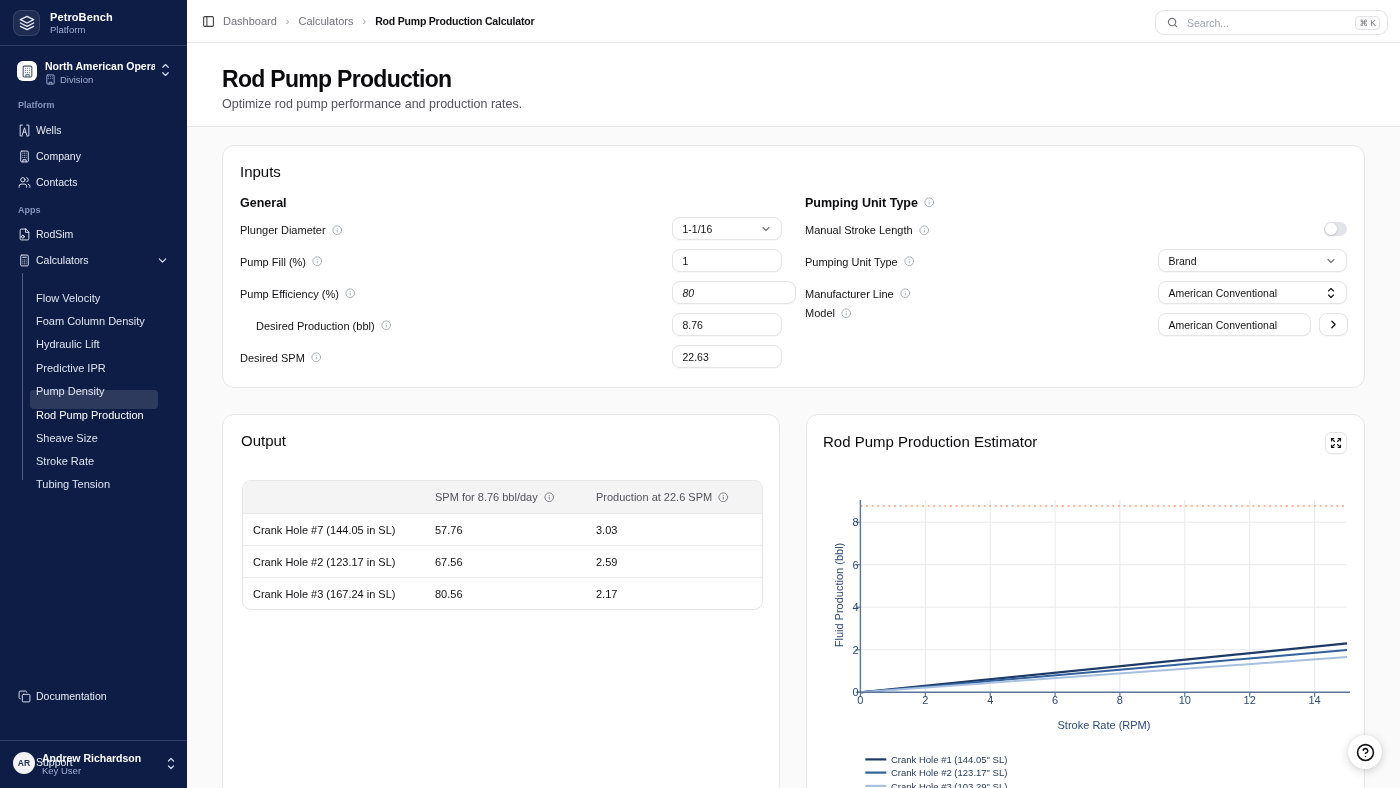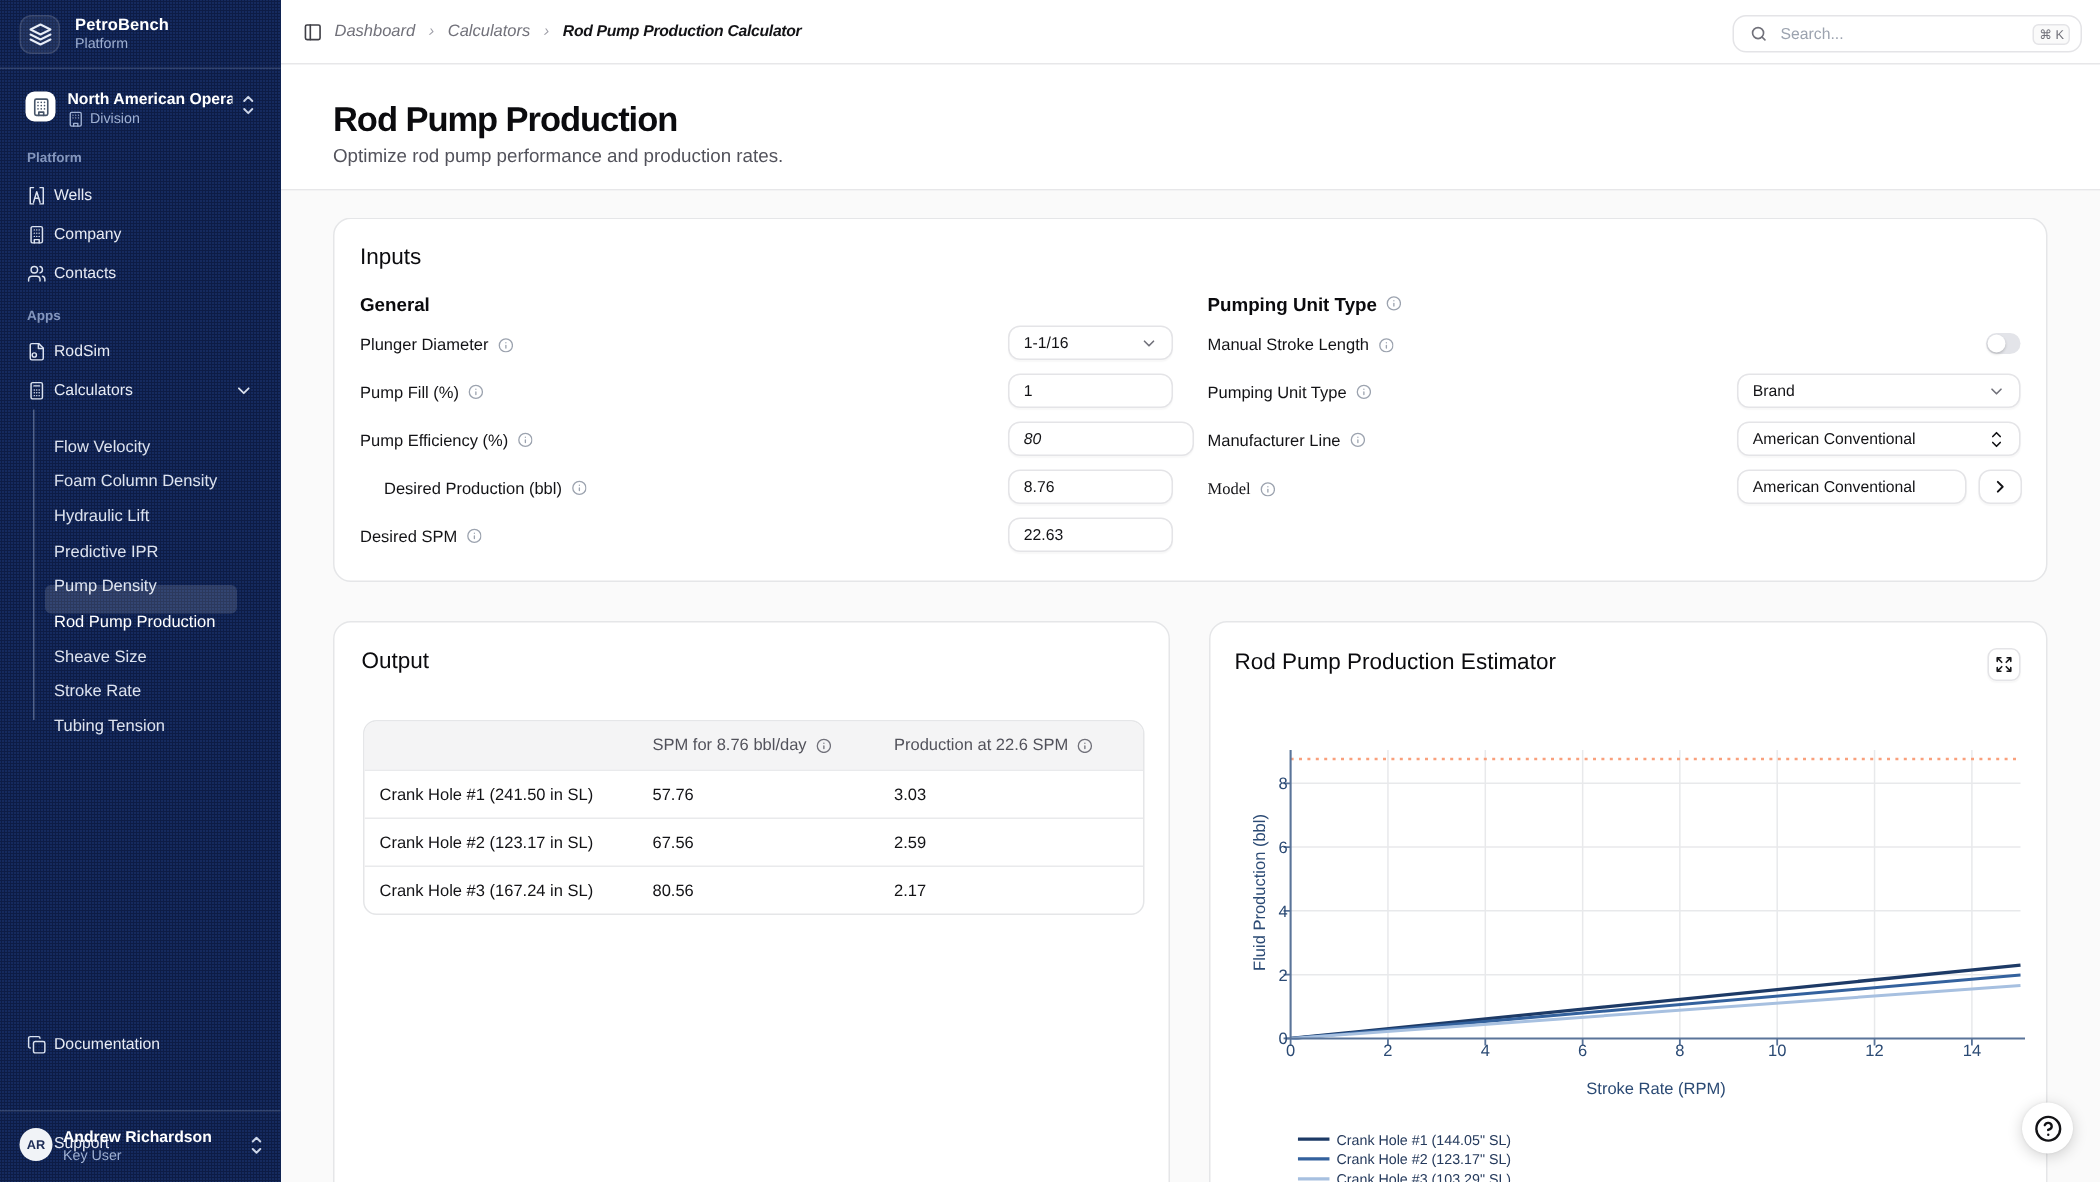--- a/index.html
+++ b/index.html
@@ -27,21 +27,21 @@
 .subitem { position:absolute; left:36px; font-size:11px; color:#dde3ef; line-height:17px;margin-top:16px; }
 .subsel { position:absolute; left:30px; width:128px; height:19px; background:rgba(255,255,255,0.13); border-radius:4px; }
 #treeline { position:absolute; left:22px; top:273px; width:1px; height:207px; background:rgba(160,175,205,0.45); }
 #sidediv { position:absolute; left:0; top:740px; width:187px; border-top:1px solid rgba(148,163,196,0.25); }
 #avatar { position:absolute; left:13px; top:752px; width:22px; height:22px; border-radius:50%; background:#f1f3f7; color:#1d2c55; font-size:8.5px; font-weight:bold; display:flex; align-items:center; justify-content:center; }
 #user .t1 { position:absolute; left:42px; top:752px; font-size:10.5px; font-weight:bold; color:#fff; }
 #user .t2 { position:absolute; left:42px; top:765px; font-size:9.5px; color:#9fb0d2; }
 
 
 #topbar { position:fixed; left:187px; top:0; width:1213px; height:43px; background:#fff; border-bottom:1px solid #e7e7e9; z-index:4; }
-#crumbs { position:absolute; left:15px; top:0; height:42px; display:flex; align-items:center; font-size:11px; color:#71717a;font-style:italic; }
+#crumbs { position:absolute; left:15px; top:0; height:42px; display:flex; align-items:center; font-size:11px; color:#71717a; }
 #crumbs .sep { margin:0 9px; color:#a1a1aa; }
 #crumbs .cur { color:#131316; font-weight:bold; font-size:10.5px; letter-spacing:-0.2px; }
 #searchbox { position:absolute; left:968px; top:10px; width:233px; height:25px; border:1px solid #e4e4e7; border-radius:9px; background:#fff; display:flex; align-items:center; }
 #searchbox .ph { color:#9ca3af; font-size:10.5px; margin-left:9px; }
 #searchbox .kbd { position:absolute; right:7px; top:5px; padding:1px 3px; font-size:8.5px; color:#71717a; background:#fafafa; border:1px solid #e4e4e7; border-radius:4px; }
 
 
 #pagehead { position:fixed; left:187px; top:43px; width:1213px; height:84px; background:#fff; border-bottom:1px solid #e7e7e9; z-index:3; }
 #pagehead h1 { position:absolute; left:35px; top:23px; font-size:23px; font-weight:bold; color:#0b0b0e; letter-spacing:-0.7px; }
 #pagehead .sub { position:absolute; left:35px; top:97px; font-size:12.5px; color:#52525b; }
@@ -304,21 +304,21 @@
         <path d="M12 16v-4"></path>
         <path d="M12 8h.01"></path>
       </svg></div>
   <div class="ibox" style="left:935px; top:135px; width:189px;">American Conventional
     <svg class="chev" width="12" height="14" viewBox="0 0 24 28" fill="none" stroke="#131316" stroke-width="2.2" stroke-linecap="round" stroke-linejoin="round">
         <path d="M7 10l5-5 5 5"></path>
         <path d="M7 18l5 5 5-5"></path>
       </svg>
   </div>
 
-  <div class="flabel" style="left:582px; top:172px;font-family:Liberation Serif, serif;">Model <svg class="infoi" width="10.5" height="10.5" viewBox="0 0 24 24" fill="none" stroke="#9ca3af" stroke-width="2" stroke-linecap="round">
+  <div class="flabel" style="left:582px; top:159px;">Model <svg class="infoi" width="10.5" height="10.5" viewBox="0 0 24 24" fill="none" stroke="#9ca3af" stroke-width="2" stroke-linecap="round">
         <circle cx="12" cy="12" r="10"></circle>
         <path d="M12 16v-4"></path>
         <path d="M12 8h.01"></path>
       </svg></div>
   <div class="ibox" style="left:935px; top:167px; width:153px;">American Conventional</div>
   <div class="navbtn" style="left:1096px; top:167px; width:29px; height:23px;">
     <svg width="13" height="13" viewBox="0 0 24 24" fill="none" stroke="#131316" stroke-width="2.4" stroke-linecap="round" stroke-linejoin="round">
         <path d="M9 18l6-6-6-6"></path>
       </svg>
   </div>
@@ -334,21 +334,21 @@
             <path d="M12 16v-4"></path>
             <path d="M12 8h.01"></path>
           </svg></div>
       <div class="c3">Production at 22.6 SPM <svg width="10.5" height="10.5" viewBox="0 0 24 24" fill="none" stroke="#71717a" stroke-width="2" stroke-linecap="round">
             <circle cx="12" cy="12" r="10"></circle>
             <path d="M12 16v-4"></path>
             <path d="M12 8h.01"></path>
           </svg></div>
     </div>
     <div class="row">
-        <div class="c1">Crank Hole #1 (241.50 in SL)</div>
+        <div class="c1">Crank Hole #7 (144.05 in SL)</div>
         <div class="c2">57.76</div>
         <div class="c3">3.03</div>
       </div>
     <div class="row">
         <div class="c1">Crank Hole #2 (123.17 in SL)</div>
         <div class="c2">67.56</div>
         <div class="c3">2.59</div>
       </div>
     <div class="row">
         <div class="c1">Crank Hole #3 (167.24 in SL)</div>

